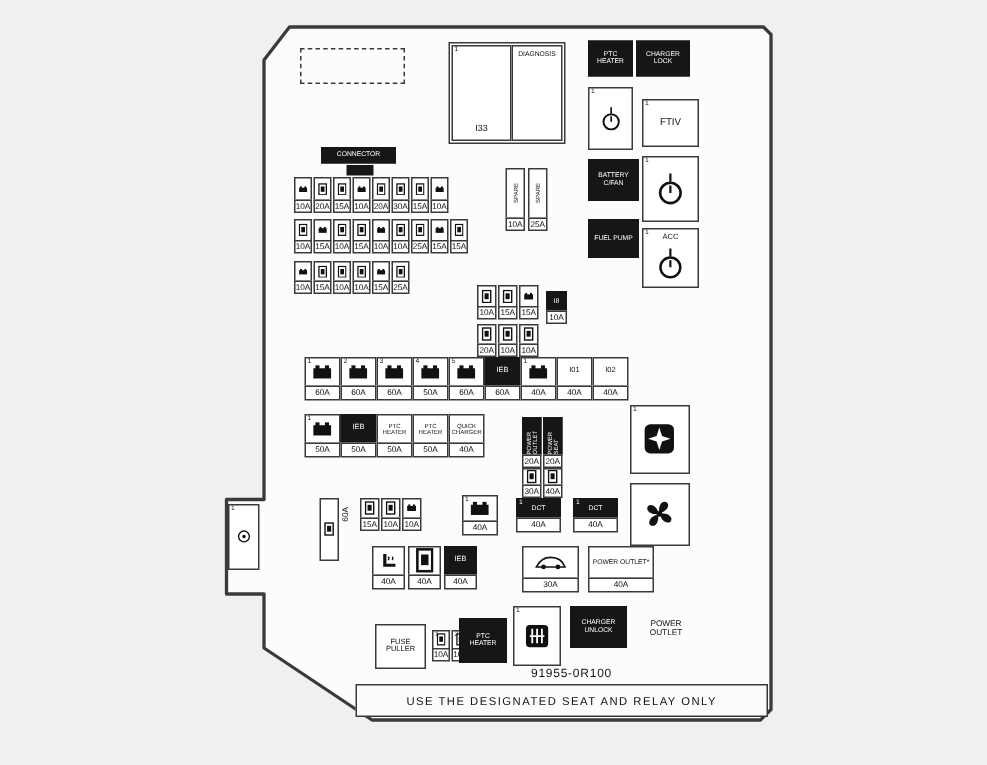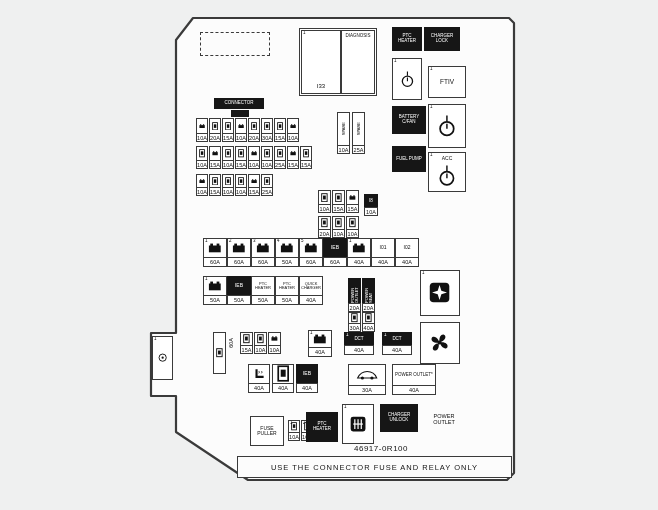--- a/index.html
+++ b/index.html
@@ -30,22 +30,22 @@
                 background:#fcfcfc;box-sizing:border-box;white-space:nowrap}
   #part-number{position:absolute;left:354px;top:444px;font-size:8px;letter-spacing:.5px}
 </style>
 </head>
 <body>
 
 <div id="stage">
   <svg id="outline-svg" width="658" height="510" viewBox="0 0 658 510">
     <path d="M193,18 L509,18 L514,23 L514,473 L507,480 L248,480 L176,432 L176,396 L151,396 L151,333 L176,333 L176,40 Z" fill="#fcfcfc" stroke="#3a3a3a" stroke-width="2.2" stroke-linejoin="round"></path>
   </svg>
-  <div id="part-number">46917-0R100</div>
-  <div id="footer-strip">USE THE CONNECTOR FUSE AND RELAY ONLY</div>
+  <div id="part-number">91955-0R100</div>
+  <div id="footer-strip">USE THE DESIGNATED SEAT AND RELAY ONLY</div>
 <div class="outline-box dashed" style="left: 200px; top: 32px; width: 70px; height: 24px;"></div>
     <div class="outline-box" style="left: 299px; top: 28px; width: 78px; height: 68px;"></div>
     <div class="cellbox" style="left: 301px; top: 30px; width: 40px; height: 64px; justify-content: flex-end;">
       <div class="marker">1</div>
       <div class="clabel" style="font-size: 6px;">I33</div>
     </div>
     <div class="cellbox" style="left: 341px; top: 30px; width: 34px; height: 64px; justify-content: flex-start;">
       <div class="clabel" style="font-size: 4.5px;">DIAGNOSIS</div>
     </div>
     <div class="fcell black" style="left: 392px; top: 27px; width: 30px; height: 24px;">

